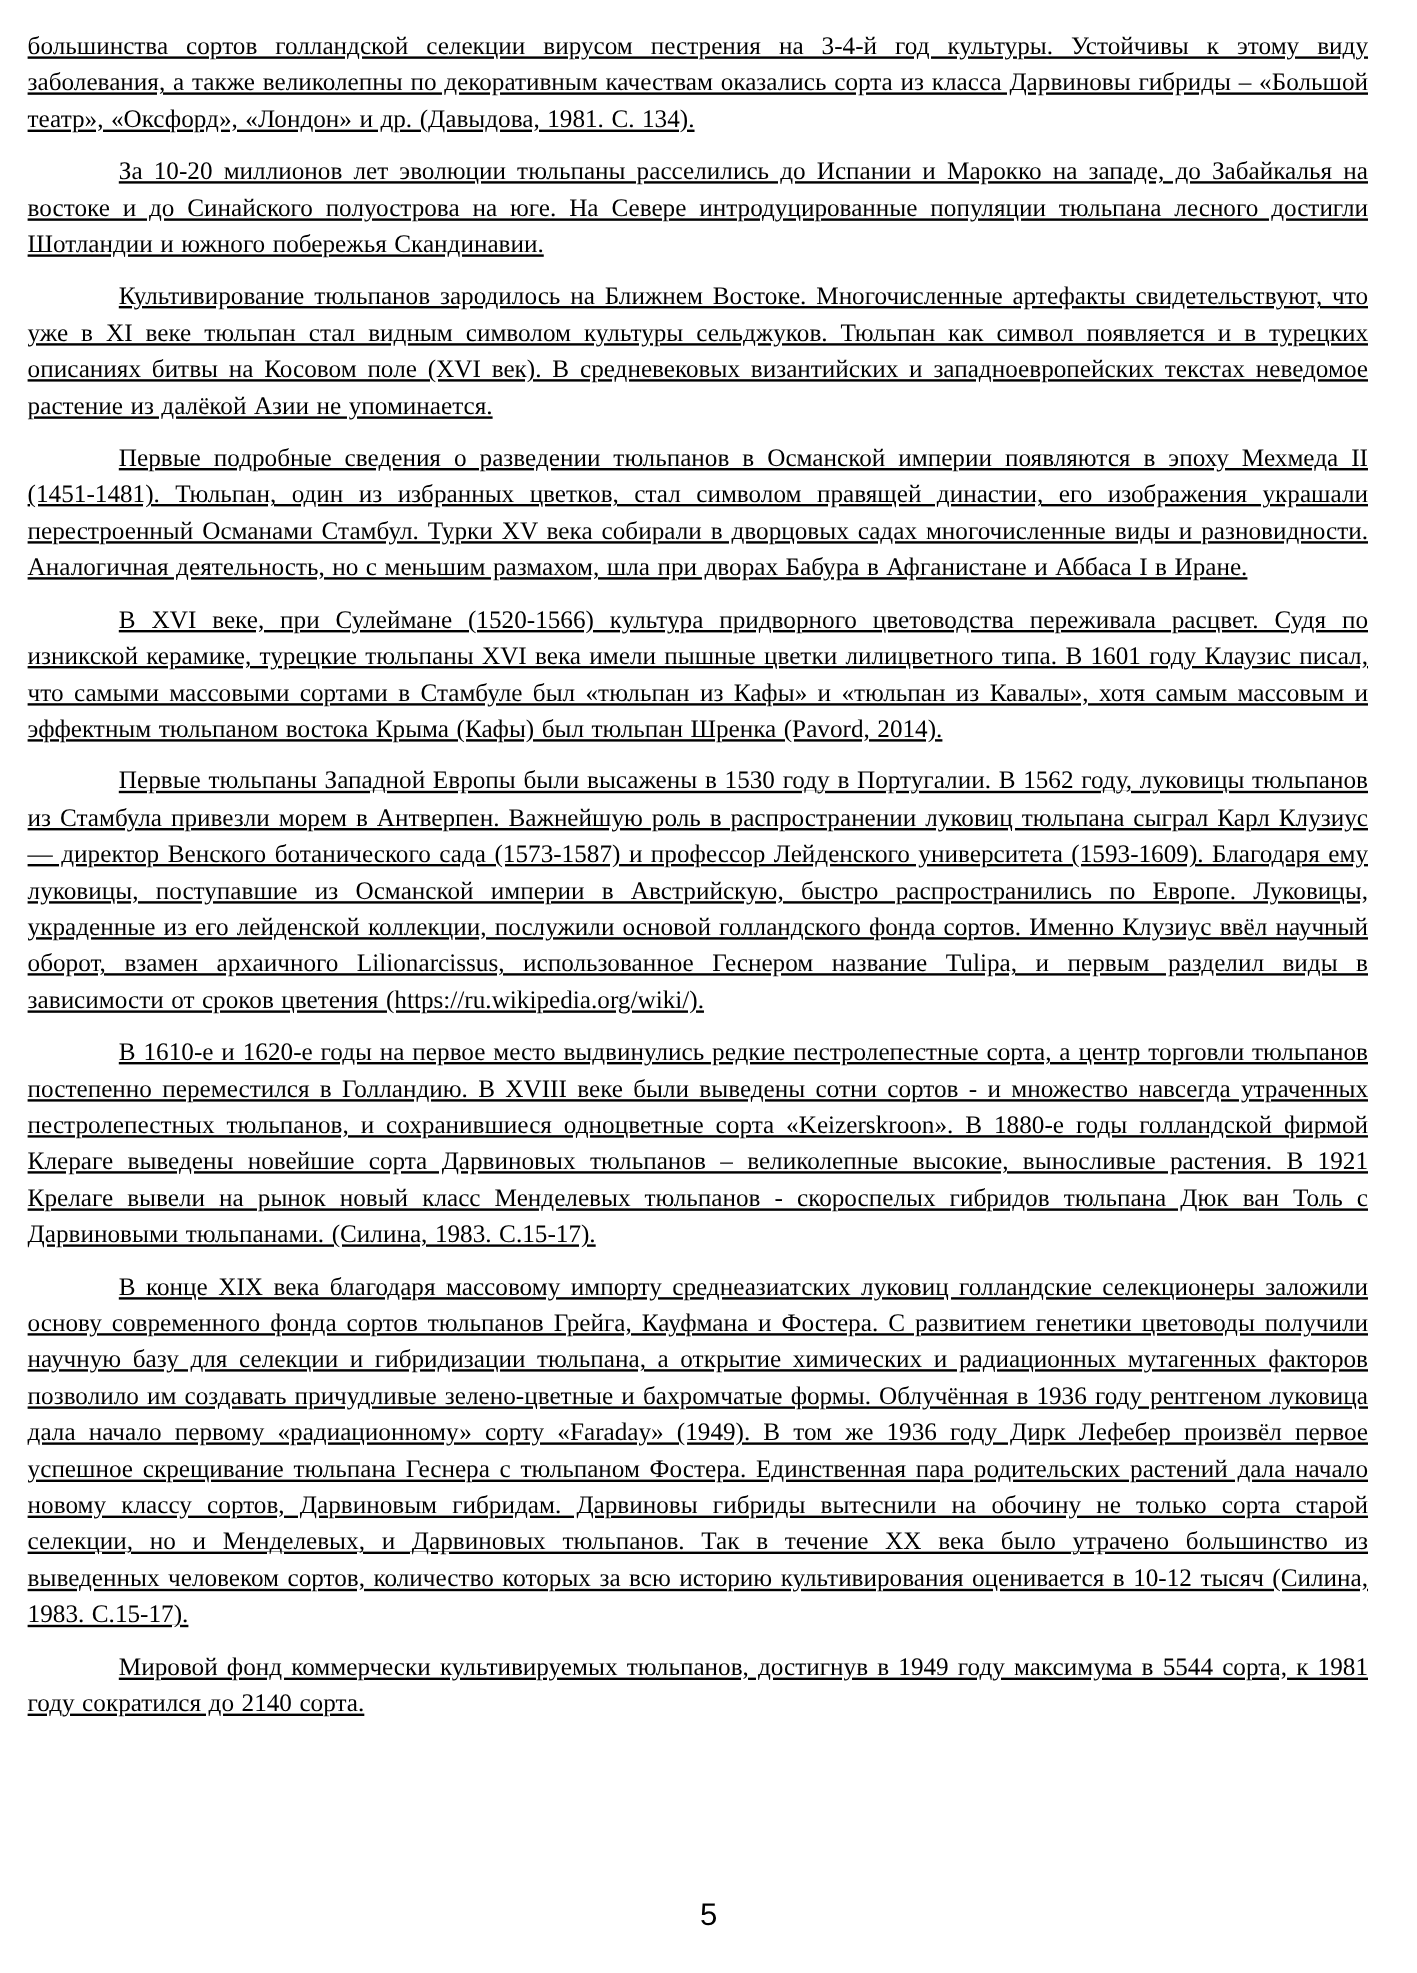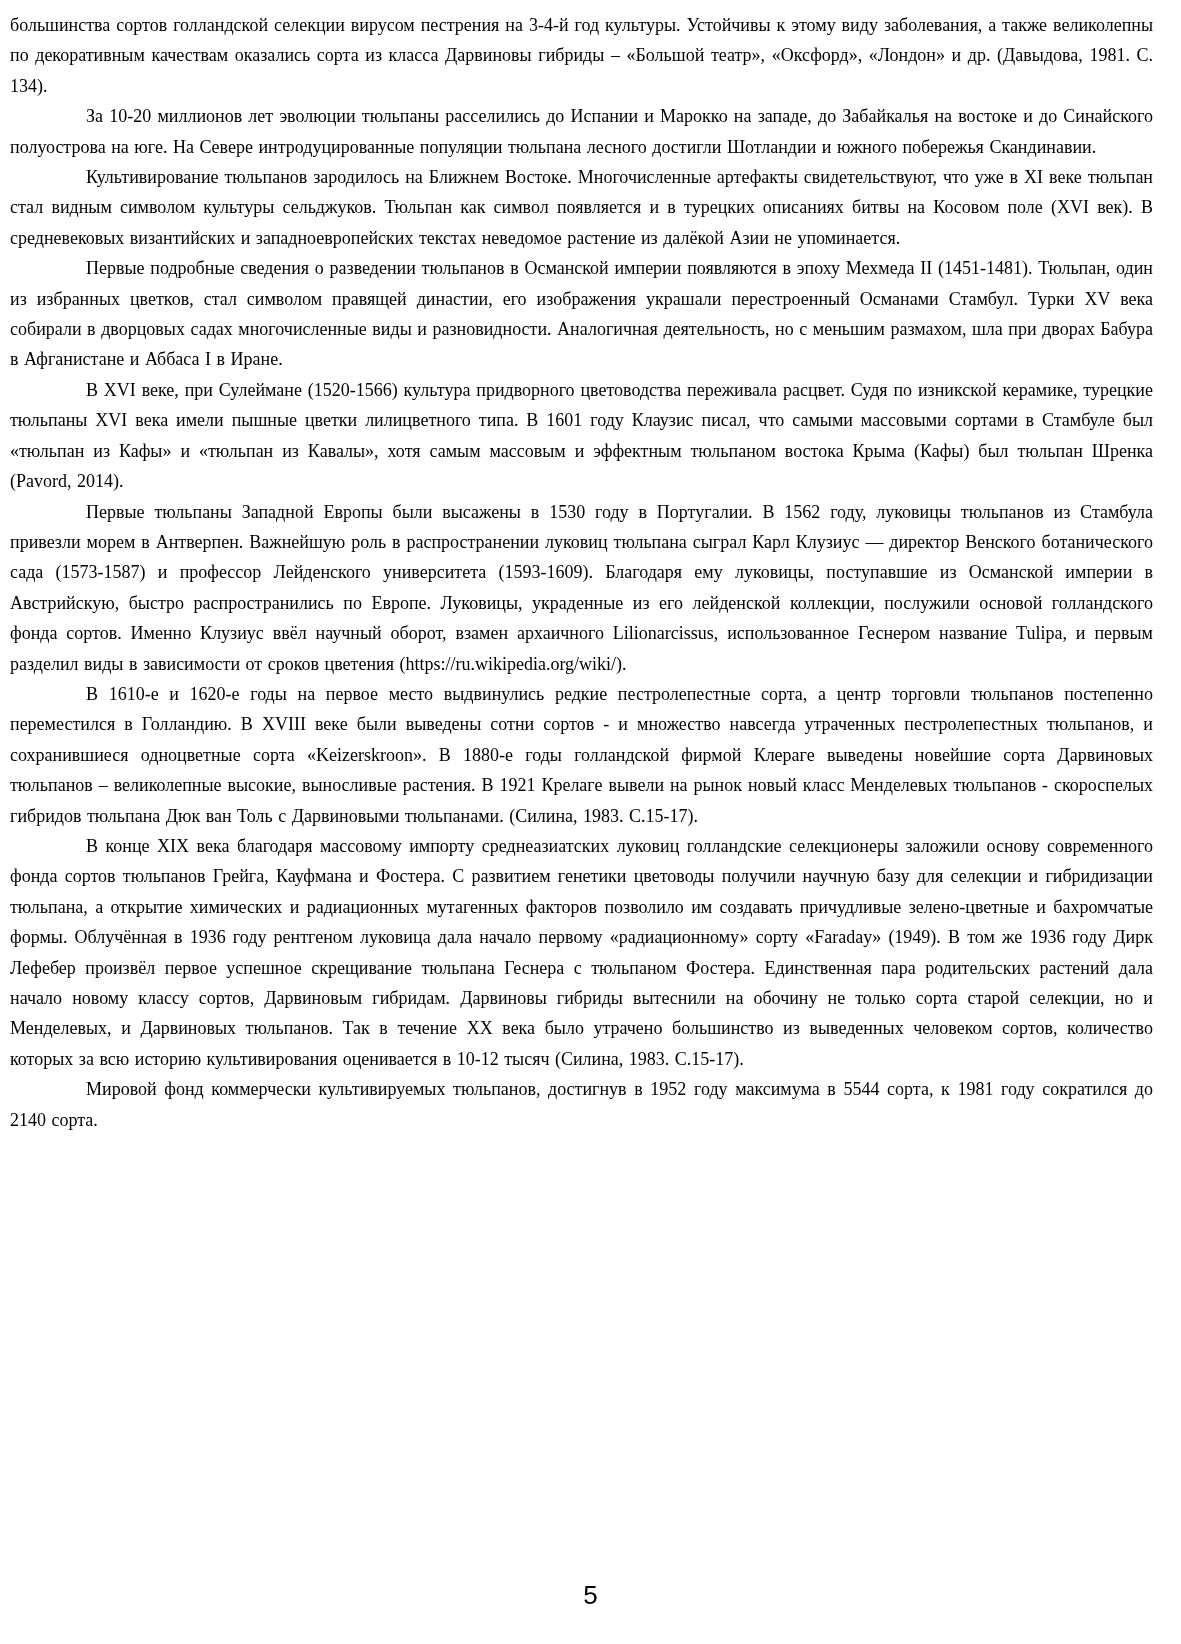--- a/index.html
+++ b/index.html
@@ -15,27 +15,28 @@
     font-family: "Liberation Serif", "DejaVu Serif", serif;
     color: #000000;
   }
   .page {
     position: absolute;
     top: 10px;
     left: 10px;
     right: 28px;
   }
   .page p {
-    margin: 0;
+    margin: 13px;
     padding: 0;
-    font-size: 18px;
+    font-size: 21px;
     line-height: 30.4px;
     text-align: justify;
     text-justify: inter-word;
     word-spacing: 1px;
+    text-decoration: underline;
   }
   .page p.indent {
     text-indent: 76px;
   }
   .footer {
     position: absolute;
     top: 1580px;
     left: 0;
     width: 100%;
     text-align: center;
@@ -50,16 +51,16 @@
 
 <div class="page">
   <p class="no-indent">большинства сортов голландской селекции вирусом пестрения на 3-4-й год культуры. Устойчивы к этому виду заболевания, а также великолепны по декоративным качествам оказались сорта из класса Дарвиновы гибриды – «Большой театр», «Оксфорд», «Лондон» и др. (Давыдова, 1981. С. 134).</p>
   <p class="indent">За 10-20 миллионов лет эволюции тюльпаны расселились до Испании и Марокко на западе, до Забайкалья на востоке и до Синайского полуострова на юге. На Севере интродуцированные популяции тюльпана лесного достигли Шотландии и южного побережья Скандинавии.</p>
   <p class="indent">Культивирование тюльпанов зародилось на Ближнем Востоке. Многочисленные артефакты свидетельствуют, что уже в XI веке тюльпан стал видным символом культуры сельджуков. Тюльпан как символ появляется и в турецких описаниях битвы на Косовом поле (XVI век). В средневековых византийских и западноевропейских текстах неведомое растение из далёкой Азии не упоминается.</p>
   <p class="indent">Первые подробные сведения о разведении тюльпанов в Османской империи появляются в эпоху Мехмеда II (1451-1481). Тюльпан, один из избранных цветков, стал символом правящей династии, его изображения украшали перестроенный Османами Стамбул. Турки XV века собирали в дворцовых садах многочисленные виды и разновидности. Аналогичная деятельность, но с меньшим размахом, шла при дворах Бабура в Афганистане и Аббаса I в Иране.</p>
   <p class="indent">В XVI веке, при Сулеймане (1520-1566) культура придворного цветоводства переживала расцвет. Судя по изникской керамике, турецкие тюльпаны XVI века имели пышные цветки лилицветного типа. В 1601 году Клаузис писал, что самыми массовыми сортами в Стамбуле был «тюльпан из Кафы» и «тюльпан из Кавалы», хотя самым массовым и эффектным тюльпаном востока Крыма (Кафы) был тюльпан Шренка (Pavord, 2014).</p>
   <p class="indent">Первые тюльпаны Западной Европы были высажены в 1530 году в Португалии.  В 1562 году, луковицы тюльпанов из Стамбула привезли морем в Антверпен. Важнейшую роль в распространении луковиц тюльпана сыграл Карл Клузиус — директор Венского ботанического сада (1573-1587) и профессор Лейденского университета (1593-1609). Благодаря ему луковицы, поступавшие из Османской империи в Австрийскую, быстро распространились по Европе. Луковицы, украденные из его лейденской коллекции, послужили основой голландского фонда сортов. Именно Клузиус ввёл научный оборот, взамен архаичного Lilionarcissus, использованное Геснером название Tulipa, и первым разделил виды в зависимости от сроков цветения (https://ru.wikipedia.org/wiki/).</p>
   <p class="indent">В 1610-е и 1620-е годы на первое место выдвинулись редкие пестролепестные сорта, а центр торговли тюльпанов постепенно переместился в Голландию. В XVIII веке были выведены сотни сортов - и множество навсегда утраченных пестролепестных тюльпанов, и сохранившиеся одноцветные сорта «Keizerskroon». В 1880-е годы голландской фирмой Клераге   выведены новейшие сорта Дарвиновых тюльпанов – великолепные высокие, выносливые растения. В 1921 Крелаге вывели на рынок новый класс Менделевых тюльпанов - скороспелых гибридов тюльпана Дюк ван Толь с Дарвиновыми тюльпанами. (Силина, 1983. С.15-17).</p>
   <p class="indent">В конце XIX века благодаря массовому импорту среднеазиатских луковиц голландские селекционеры заложили основу современного фонда сортов тюльпанов Грейга, Кауфмана и Фостера. С развитием генетики цветоводы получили научную базу для селекции и гибридизации тюльпана, а открытие химических и радиационных мутагенных факторов позволило им создавать причудливые зелено-цветные и бахромчатые формы. Облучённая в 1936 году рентгеном луковица дала начало первому «радиационному» сорту «Faraday» (1949). В том же 1936 году Дирк Лефебер произвёл первое успешное скрещивание тюльпана Геснера с тюльпаном Фостера. Единственная пара родительских растений дала начало новому классу сортов, Дарвиновым гибридам. Дарвиновы гибриды вытеснили на обочину не только сорта старой селекции, но и Менделевых, и Дарвиновых тюльпанов. Так в течение XX века было утрачено большинство из выведенных человеком сортов, количество которых за всю историю культивирования оценивается в 10-12 тысяч (Силина, 1983. С.15-17).</p>
-  <p class="indent">Мировой фонд коммерчески культивируемых тюльпанов, достигнув в 1952 году максимума в 5544 сорта, к 1981 году сократился до 2140 сорта.</p>
+  <p class="indent">Мировой фонд коммерчески культивируемых тюльпанов, достигнув в 1949 году максимума в 5544 сорта, к 1981 году сократился до 2140 сорта.</p>
 </div>
 
 <div class="footer">5</div>
 
 </body></html>

